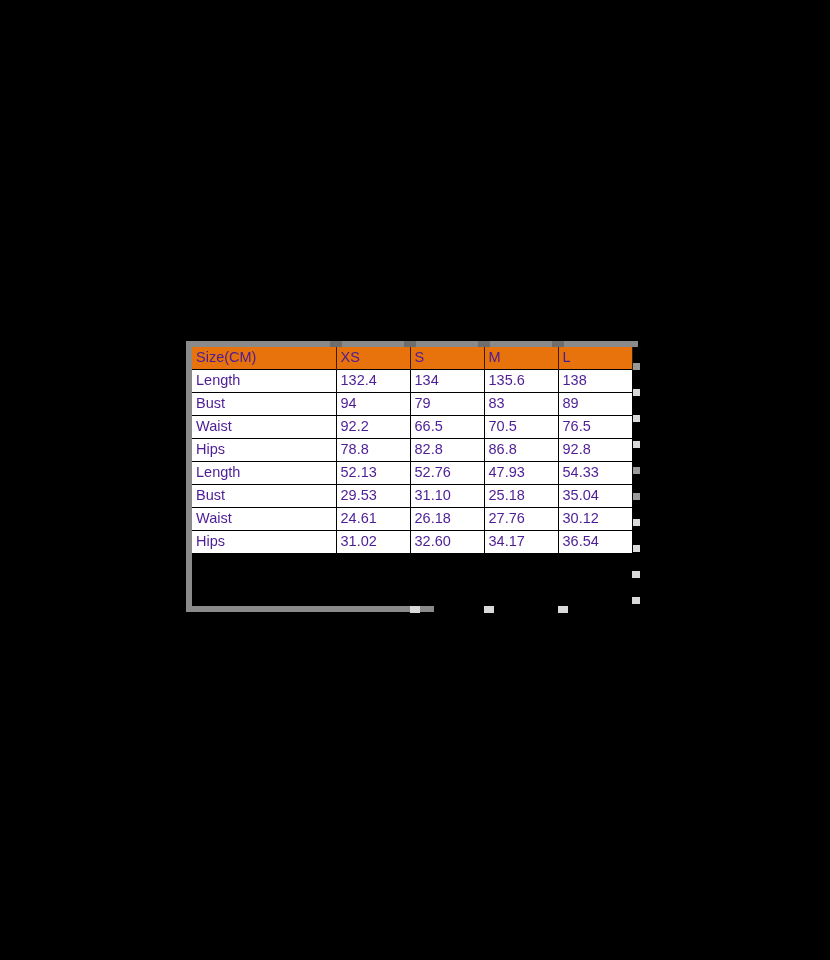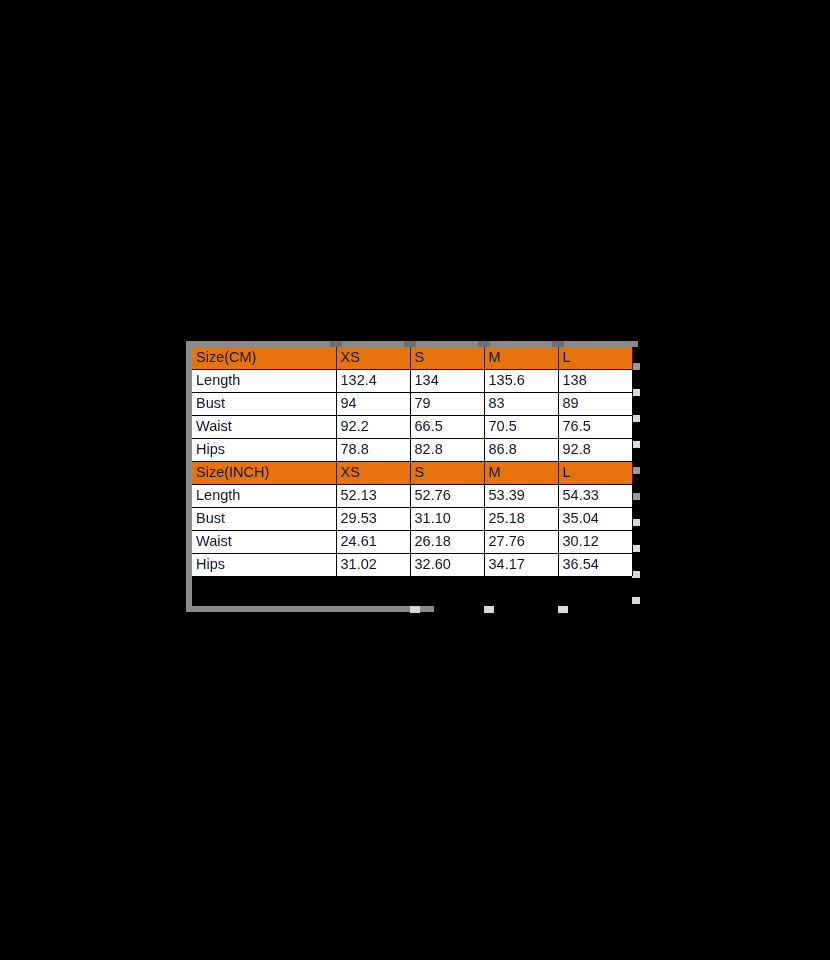--- a/index.html
+++ b/index.html
@@ -84,21 +84,21 @@
     top: 6px;
     border-collapse: collapse;
     table-layout: fixed;
     background: #ffffff;
   }
   table.size-chart td {
     height: 20px;
     padding: 0 0 2px 4px;
     font-size: 14.5px;
     line-height: 1;
-    color: #0f172a;
+    color: #4c1d95;
     background: #ffffff;
     border-top: 1px solid #000000;
     border-right: 1px solid #000000;
     vertical-align: middle;
     white-space: nowrap;
     overflow: hidden;
   }
   table.size-chart tr:first-child td {
     border-top: none;
   }
@@ -188,32 +188,25 @@
         <td>76.5</td>
       </tr>
       <tr>
         <td class="orange">Hips</td>
         <td>78.8</td>
         <td>82.8</td>
         <td>86.8</td>
         <td>92.8</td>
       </tr>
 
-      <tr class="header-row">
-        <td class="orange">Size(INCH)</td>
-        <td class="orange">XS</td>
-        <td class="orange">S</td>
-        <td class="orange">M</td>
-        <td class="orange">L</td>
-      </tr>
       <tr>
         <td class="orange">Length</td>
         <td>52.13</td>
         <td>52.76</td>
-        <td>53.39</td>
+        <td>47.93</td>
         <td>54.33</td>
       </tr>
       <tr>
         <td class="orange">Bust</td>
         <td>29.53</td>
         <td>31.10</td>
         <td>25.18</td>
         <td>35.04</td>
       </tr>
       <tr>

